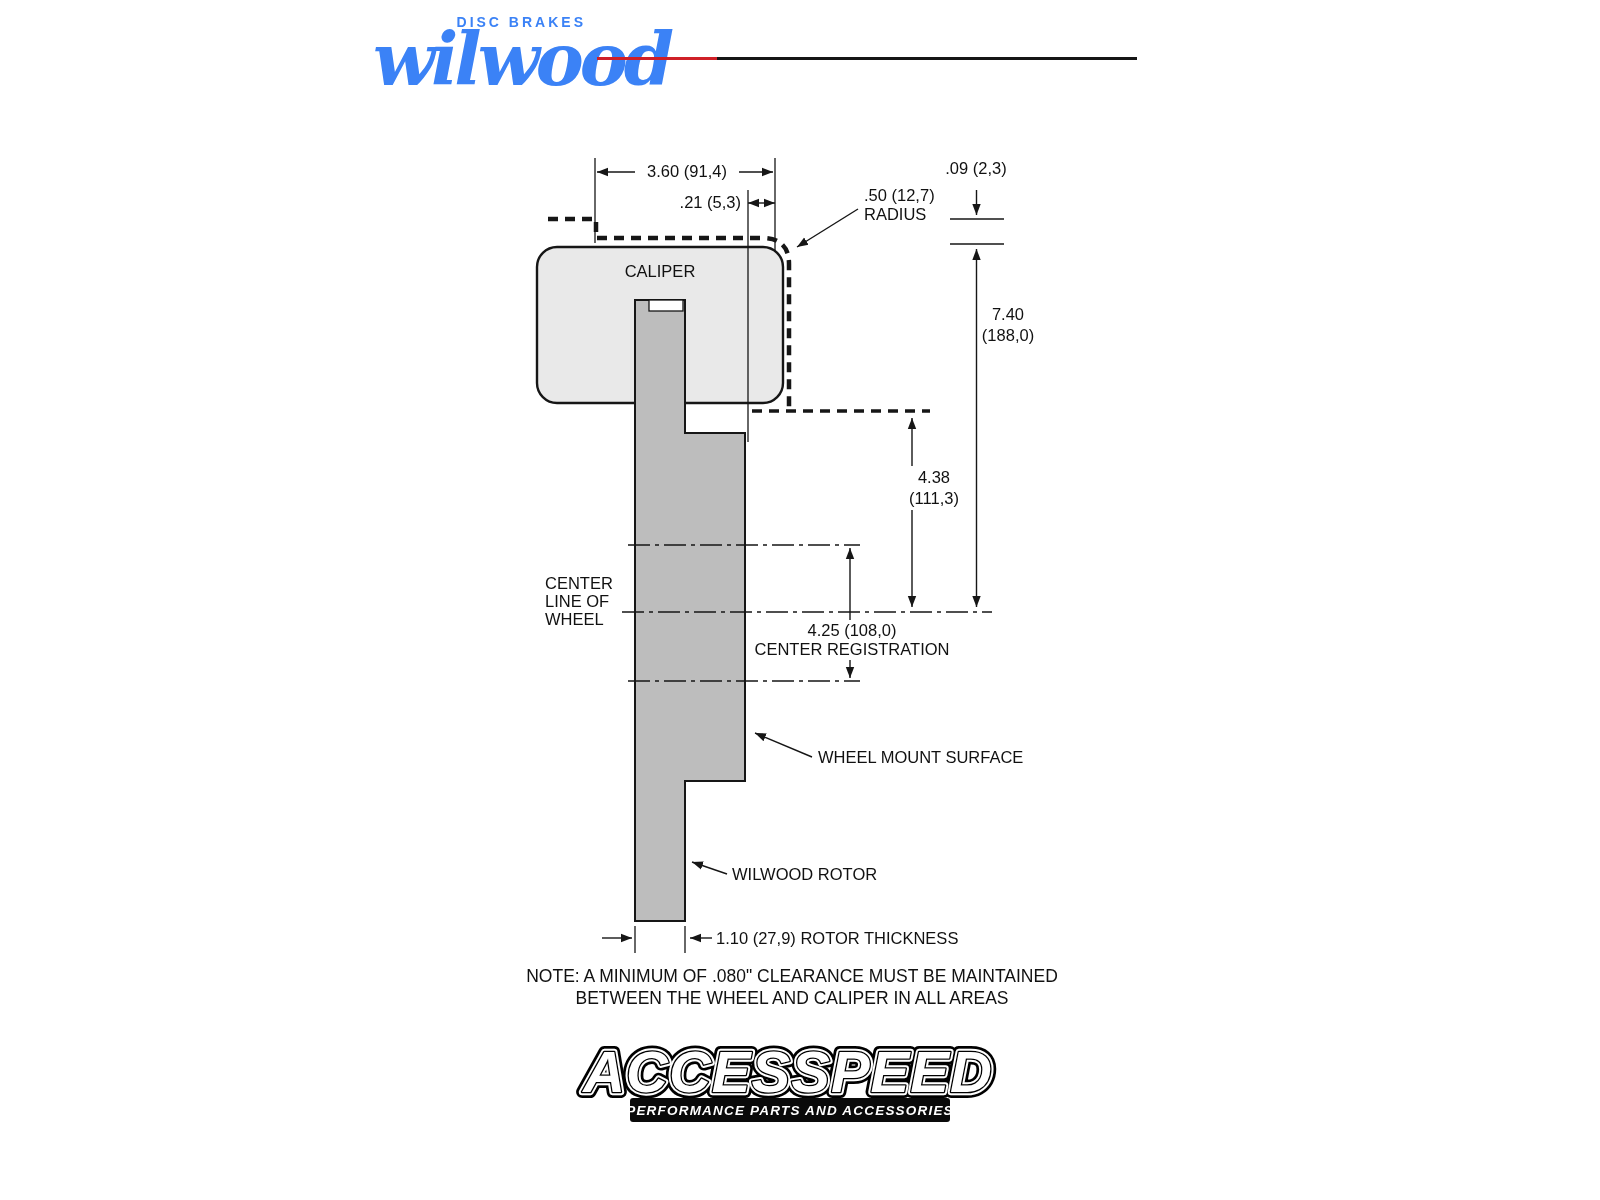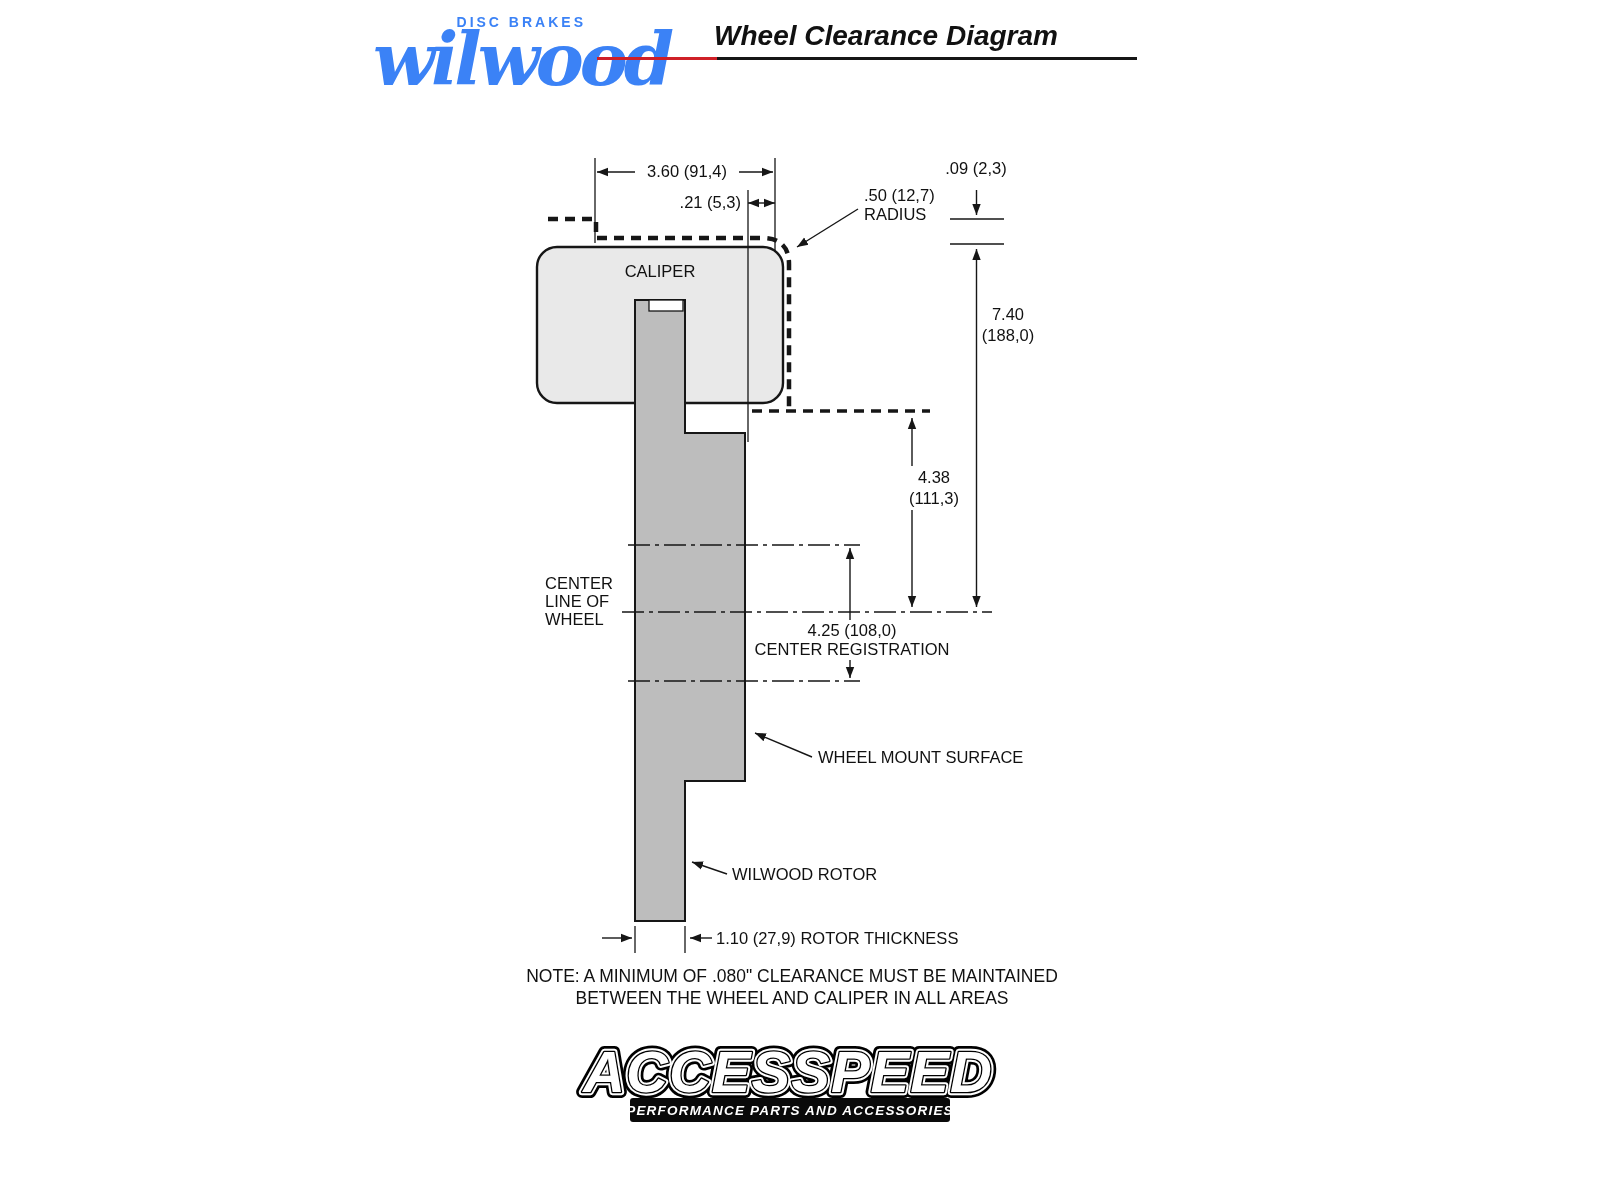--- a/index.html
+++ b/index.html
@@ -36,21 +36,20 @@
 </head>
 <body>
 
 <div class="page">
 
   <div class="brand">
     <div class="brand-tagline">DISC BRAKES</div>
     <div class="brand-name">wilwood</div>
   </div>
   <div class="rule rule-red"></div>
-  <h1 class="title">Wheel Clearance Diagram</h1>
   <div class="rule rule-black"></div>
 
   <svg class="diagram" width="1600" height="1200" viewBox="0 0 1600 1200">
     <defs>
       <marker id="arrE" markerWidth="12" markerHeight="10" refX="11" refY="5" orient="auto" markerUnits="userSpaceOnUse">
         <path d="M0,0.8 L11,5 L0,9.2 Z" fill="#161616"></path>
       </marker>
       <marker id="arrS" markerWidth="12" markerHeight="10" refX="11" refY="5" orient="auto-start-reverse" markerUnits="userSpaceOnUse">
         <path d="M0,0.8 L11,5 L0,9.2 Z" fill="#161616"></path>
       </marker>

